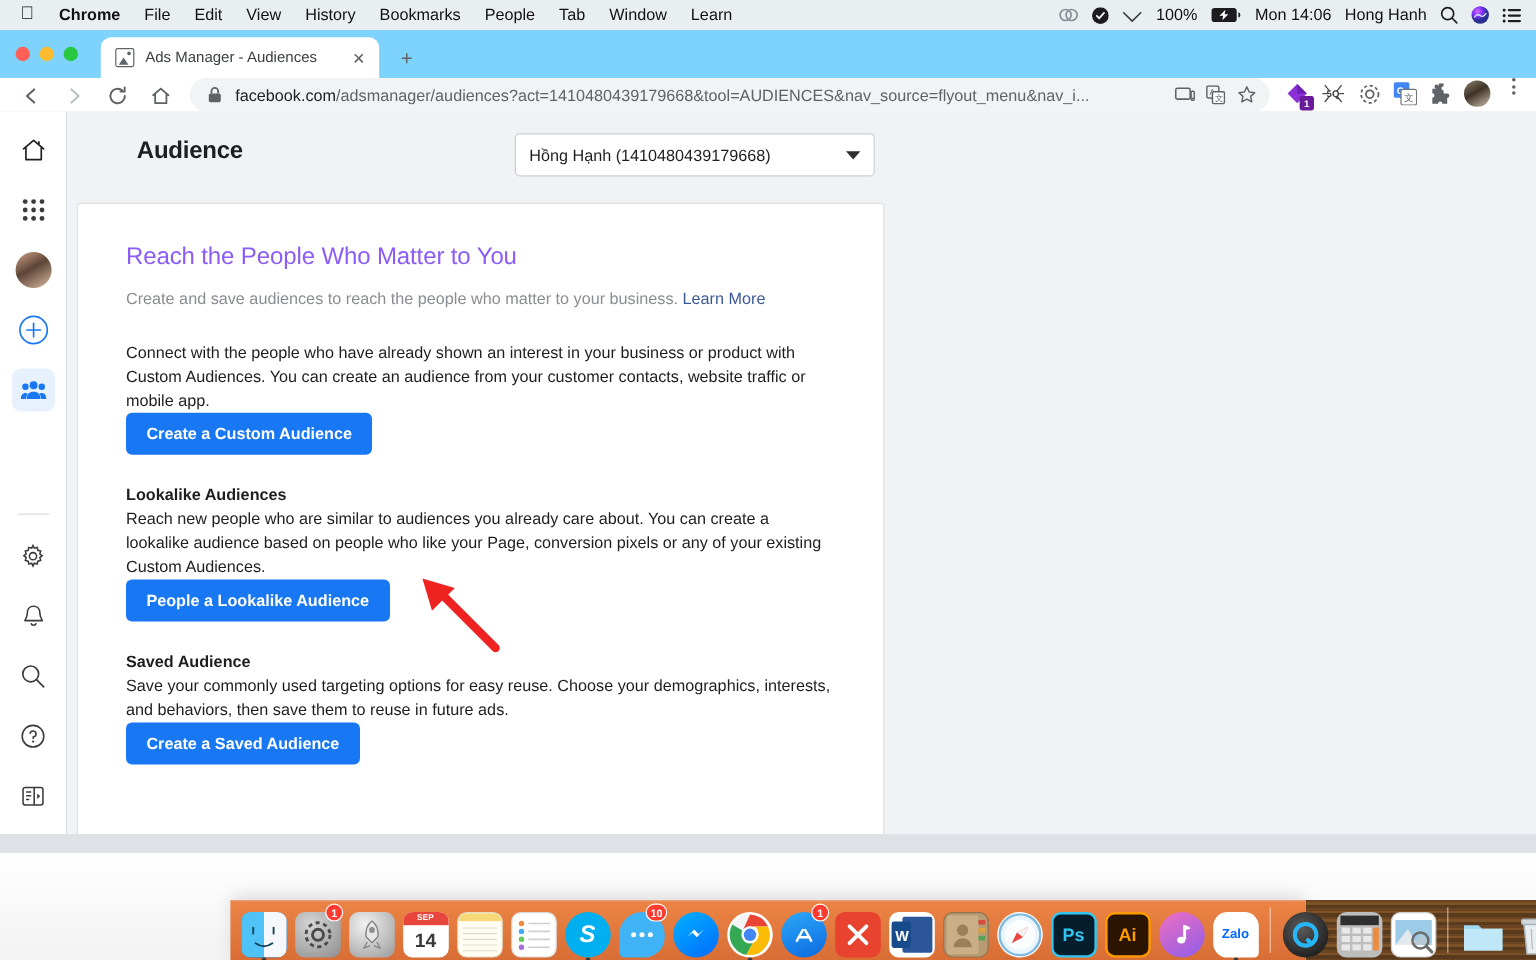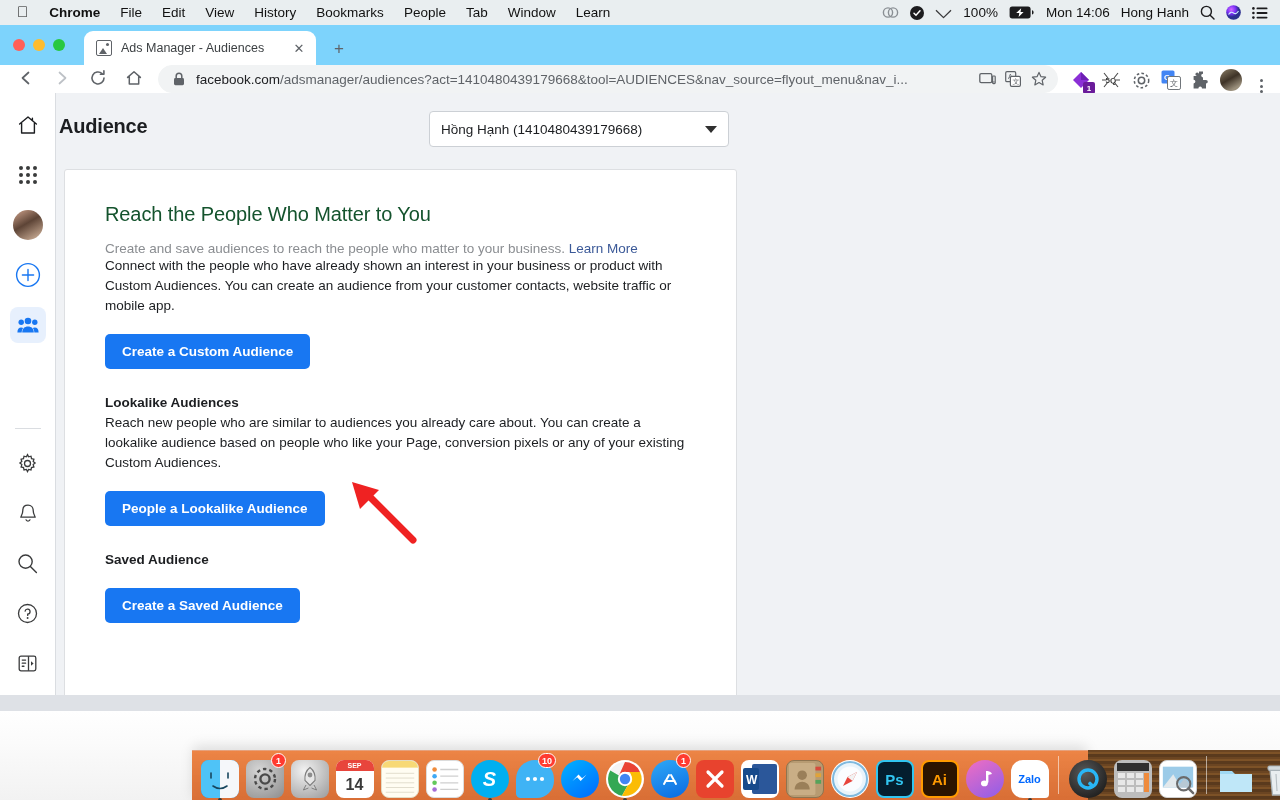--- a/index.html
+++ b/index.html
@@ -55,21 +55,21 @@
   .tab .title {
     flex: 1; font-size: 12.5px; color: #3c4043; margin-left: 9px;
     white-space: nowrap; overflow: hidden; text-overflow: ellipsis;
   }
   .tab .x { width: 18px; height: 18px; display: flex; align-items: center; justify-content: center;
             color: #5f6368; font-size: 13px; border-radius: 50%; }
   .newtab { position: absolute; left: 328px; top: 13px; width: 22px; height: 22px;
             display: flex; align-items: center; justify-content: center; color: #5f6368; font-size: 17px; }
 
   .toolbar {
-    height: 28px; background: #fff; display: flex; align-items: flex-end; padding: 0 8px;
+    height: 28px; background: #fff; display: flex; align-items: flex-start; padding: 0 8px;
   }
   .navbtn { width: 30px; height: 30px; display: flex; align-items: center; justify-content: center;
             color: #5f6368; margin: 0 3px; }
   .navbtn.dim { color: #bdc1c6; }
   .omnibox {
     flex: 1; height: 28px; margin: 0 8px 0 6px; background: #f1f3f4; border-radius: 14px;
     display: flex; align-items: center; padding: 0 6px 0 14px; min-width: 0;
     border: 1px solid #f1f3f4;
   }
   .omnibox .lock { margin-right: 11px; display: flex; color: #5f6368; }
@@ -99,42 +99,42 @@
   }
   .sb-item { width: 36px; height: 36px; margin-bottom: 14px; border-radius: 8px;
              display: flex; align-items: center; justify-content: center; color: #1c1e21; }
   .sb-item.active { background: #e7f0fd; color: #1877f2; }
   .sb-avatar { width: 30px; height: 30px; border-radius: 50%; overflow: hidden;
                background: linear-gradient(150deg,#c49a84 5%, #5d4436 45%, #b99c86 85%); }
   .sb-spacer { flex: 1; }
   .sb-div { width: 26px; height: 1px; background: #dadde1; margin-bottom: 16px; }
 
   .content { flex: 1; position: relative; overflow: hidden; }
-  .page-head { display: flex; align-items: flex-end; padding: 22px 0 0 3px; }
+  .page-head { display: flex; align-items: flex-end; padding: 22px 0 0 19px; margin-left: 39px; }
   .page-title { font-size: 20px; font-weight: bold; color: #1c1e21; letter-spacing: -0.2px; }
   .acct-select {
     position: absolute; left: 373px; top: 18px; width: 300px; height: 36px;
     background: #fff; border: 1px solid #ccd0d5; border-radius: 4px;
     display: flex; align-items: center; padding: 0 11px; font-size: 13.5px; color: #1c1e21;
   }
   .acct-select .caret { margin-left: auto; width: 0; height: 0;
     border-left: 6px solid transparent; border-right: 6px solid transparent; border-top: 7px solid #303030; }
 
   .card {
     position: absolute; left: 8px; top: 76px; width: 673px; min-height: 540px;
     background: #fff; border: 1px solid #dddfe2; border-radius: 3px;
     padding: 33px 40px 0 40px;
   }
-  .card h2 { font-size: 20px; font-weight: normal; color: #14532d; letter-spacing: -0.1px; margin-bottom: 15px; }
-  .lede { font-size: 13.5px; color: #8a8d91; }
+  .card h2 { font-size: 20px; font-weight: normal; color: #8b5cf6; letter-spacing: -0.1px; margin-bottom: 15px; }
+  .lede { font-size: 13.5px; color: #8a8d91; margin-bottom: 28px; }
   .lede a { color: #3b5998; text-decoration: none; }
   .sec-title { font-size: 13.5px; font-weight: bold; color: #1c1e21; margin-bottom: 3px; }
   .sec-body { font-size: 13.5px; color: #1c1e21; line-height: 20px; max-width: 600px; }
   .btn-blue {
-    display: inline-block; margin-top: 18px; background: #1877f2; color: #fff;
+    display: inline-block; margin-top: 0; background: #1877f2; color: #fff;
     font-size: 13.5px; font-weight: bold; border: none; border-radius: 5px;
     padding: 10px 17px; cursor: pointer;
   }
   .sec { margin-bottom: 26px; }
 
   .arrow { position: absolute; left: 290px; top: 383px; pointer-events: none; }
 
   
   .desktop-strip {
     position: absolute; top: 711px; left: 0; width: 1280px; height: 89px;
@@ -476,20 +476,21 @@
           </div>
 
           <div class="sec">
             <div class="sec-title">Lookalike Audiences</div>
             <div class="sec-body">Reach new people who are similar to audiences you already care about. You can create a lookalike audience based on people who like your Page, conversion pixels or any of your existing Custom Audiences.</div>
             <button class="btn-blue">People a Lookalike Audience</button>
           </div>
 
           <div class="sec">
             <div class="sec-title">Saved Audience</div>
+            <div class="sec-body">Save your commonly used targeting options for easy reuse. Choose your demographics, interests, and behaviors, then save them to reuse in future ads.</div>
             <button class="btn-blue">Create a Saved Audience</button>
           </div>
         </div>
 
         <div class="arrow">
           <svg width="80" height="75" viewBox="0 0 80 75">
             <line x1="22" y1="19" x2="67" y2="64" stroke="#ef2222" stroke-width="7" stroke-linecap="round"></line>
             <path d="M6 6 L33 14 L14 33 z" fill="#ef2222"></path>
           </svg>
         </div>

